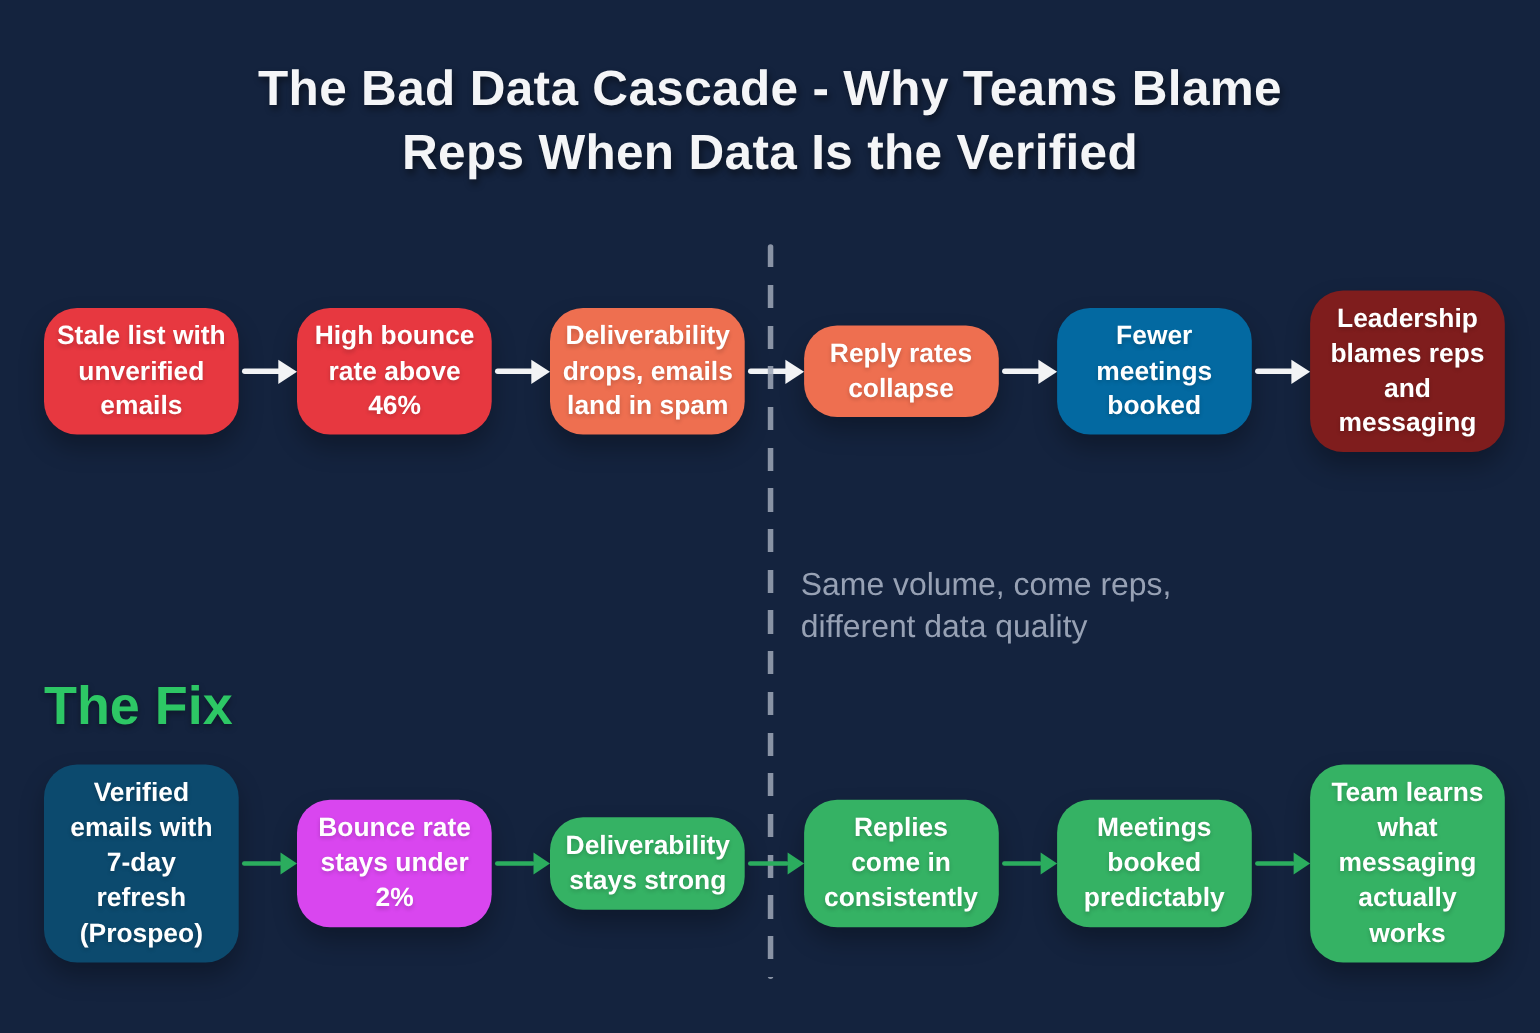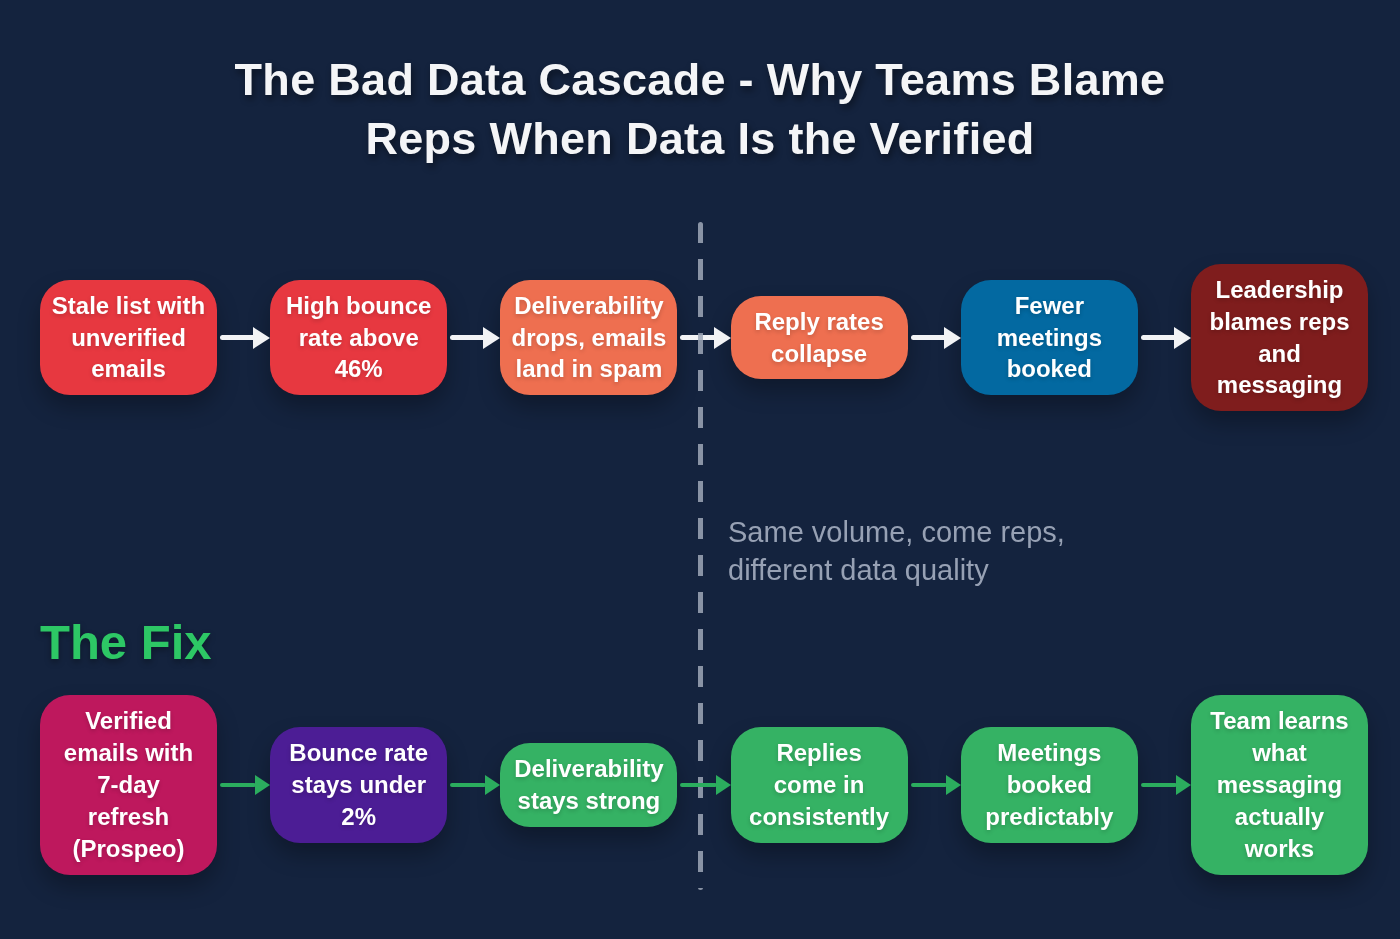--- a/index.html
+++ b/index.html
@@ -185,32 +185,32 @@
   </div>
 
   <div class="divider"></div>
 
   <div class="divider-note">Same volume, come reps,
 different data quality</div>
 
   <div class="fix-label">The Fix</div>
 
   <div class="flow-row fix">
-    <div class="step" style="background: #be185d;">
+    <div class="step" style="background: #0c4a6e;">
       <div class="step-label">Verified
 emails with
 7-day
 refresh
 (Prospeo)</div>
     </div>
     <div class="arrow">
         <div class="shaft"></div>
         <div class="head"></div>
       </div>
-    <div class="step" style="background: #4c1d95;">
+    <div class="step" style="background: #d946ef;">
       <div class="step-label">Bounce rate
 stays under
 2%</div>
     </div>
     <div class="arrow">
         <div class="shaft"></div>
         <div class="head"></div>
       </div>
     <div class="step" style="background: rgb(53, 178, 100);">
       <div class="step-label">Deliverability

